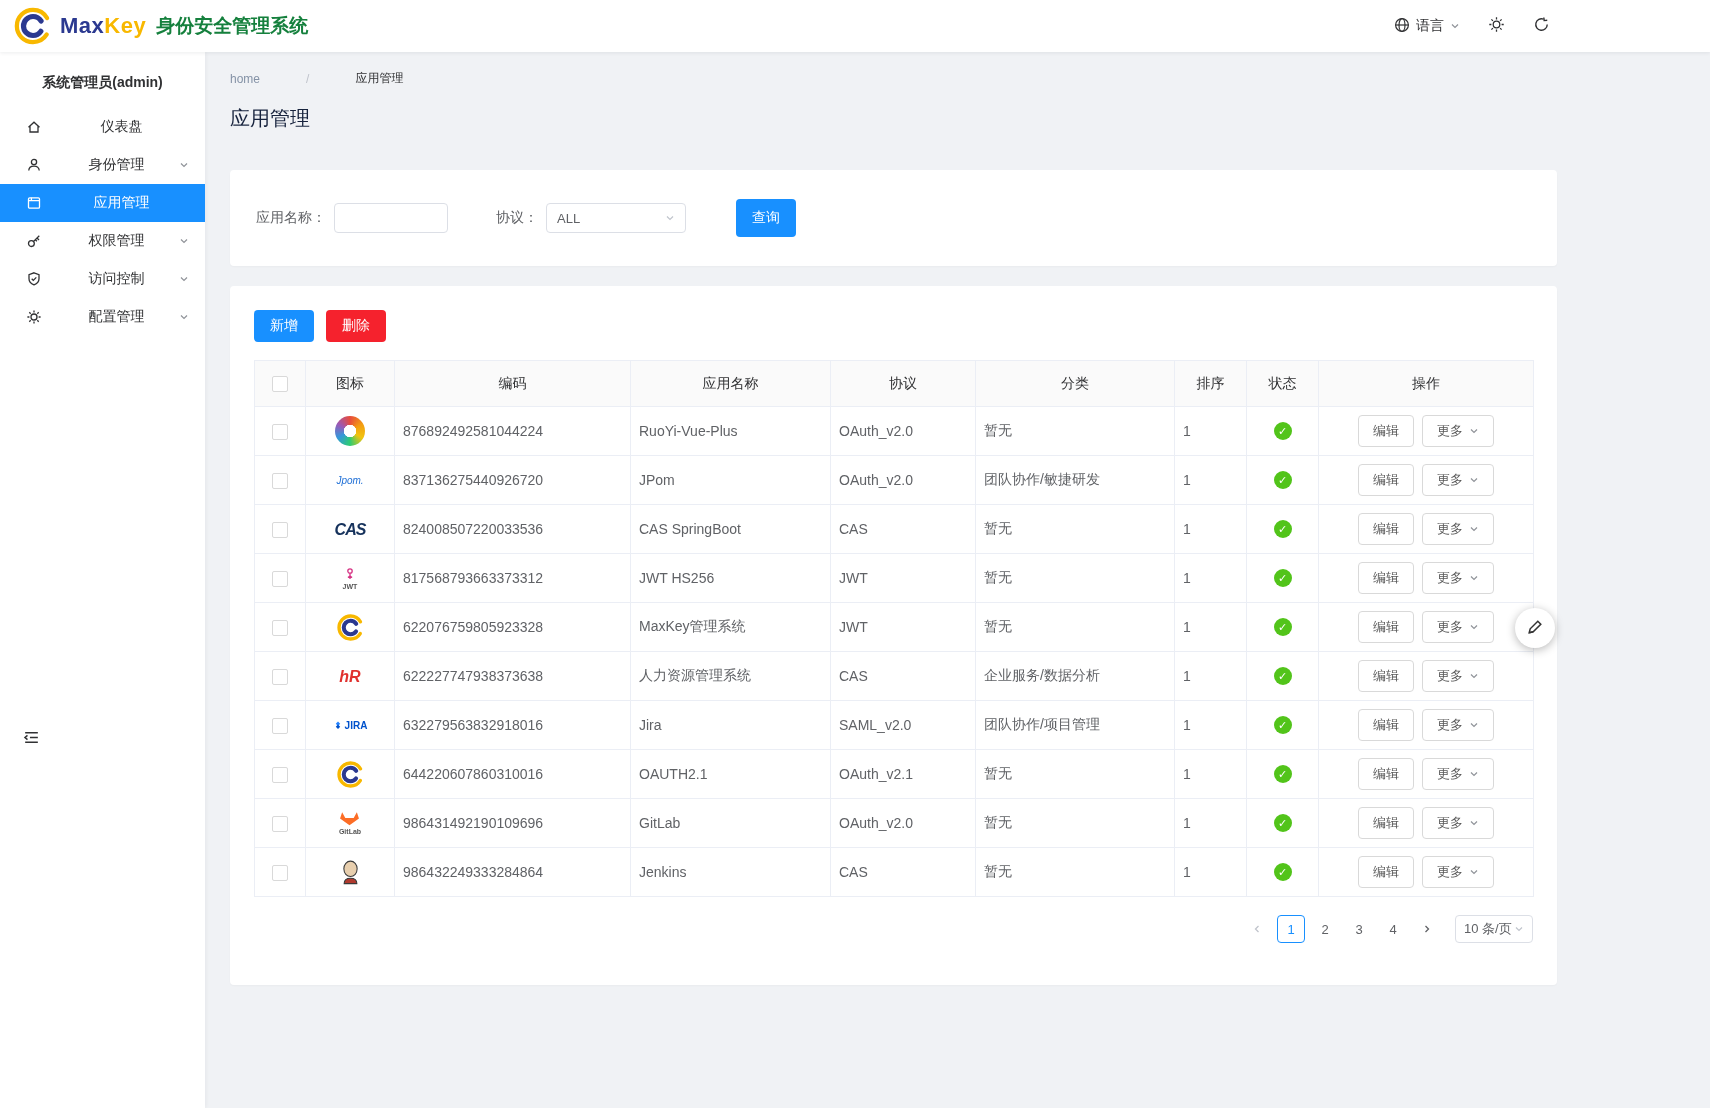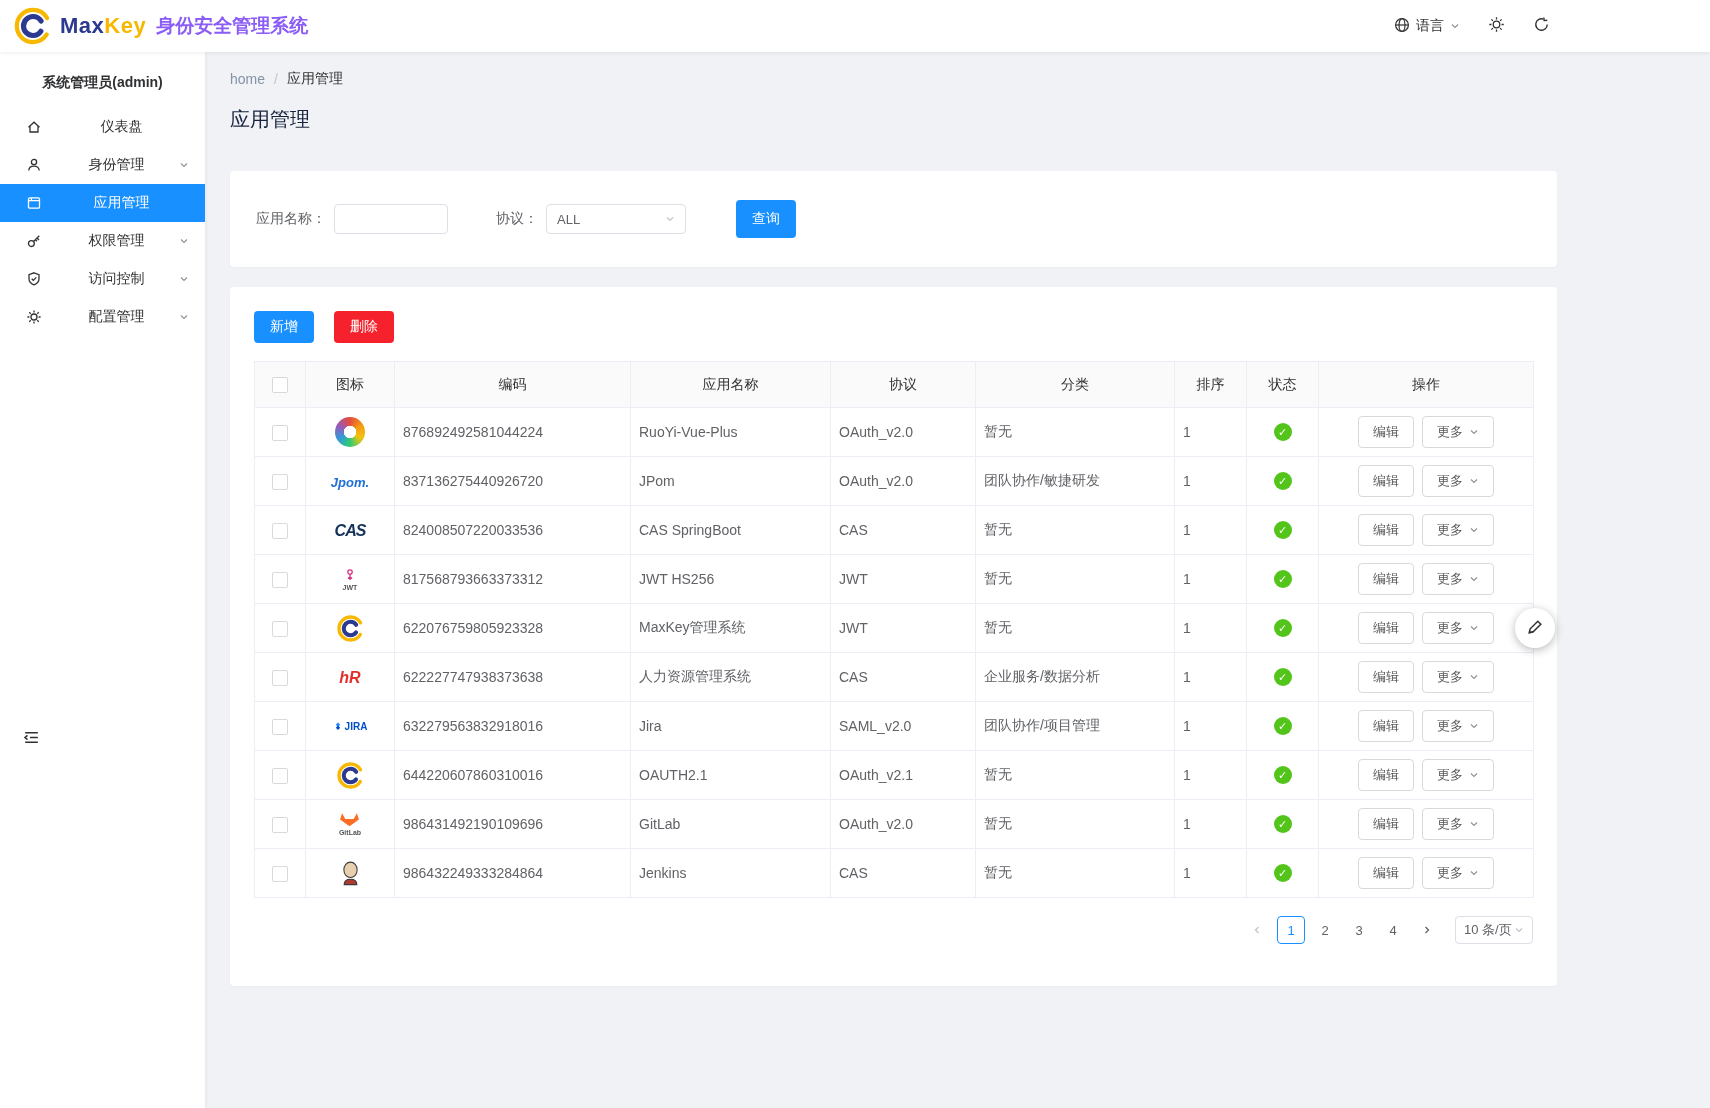--- a/index.html
+++ b/index.html
@@ -14,21 +14,21 @@
   .topbar {
     position:fixed; top:0; left:0; width:1710px; height:52px; z-index:20;
     background:#fff; box-shadow:0 1px 4px rgba(0,21,41,.08);
     display:flex; align-items:center; justify-content:space-between;
     padding:0 160px 0 14px;
   }
   .brand { display:flex; align-items:center; cursor:pointer; }
   .brand-logo { display:inline-flex; margin-right:8px; }
   .brand-max { color:#2b3990; font-weight:800; font-size:22px; letter-spacing:.5px; }
   .brand-key { color:#f8b800; font-weight:800; font-size:22px; letter-spacing:.5px; }
-  .brand-sub { color:#8b5cf6; font-weight:700; font-size:19px; margin-left:10px; }
+  .brand-sub { color:#15803d; font-weight:700; font-size:19px; margin-left:10px; }
   .topbar-actions { display:flex; align-items:center; gap:28px;text-align:center; }
   .lang-switch { display:flex; align-items:center; gap:6px; cursor:pointer; color:#303133; font-size:14px; }
   .icon-btn { background:none; border:none; padding:0; cursor:pointer; display:flex; align-items:center; color:#303133; }
   .chev { display:inline-flex; color:#909399; }
   
   .layout { position:absolute; top:52px; left:0; right:0; bottom:0; display:flex; }
   .sidebar {
     width:205px; flex:none; background:#fff; position:relative;
     box-shadow:1px 0 4px rgba(0,21,41,.05);
     text-align:center;
@@ -40,21 +40,21 @@
   }
   .nav-item .mi { width:16px; height:16px; margin-right:12px; display:inline-flex; color:#303133; }
   .nav-label { flex:1; }
   .nav-arrow { display:inline-flex; color:#909399; }
   .nav-item.active { background:#1890ff; color:#fff; }
   .nav-item.active .mi, .nav-item.active .nav-arrow { color:#fff; }
   .sidebar-footer { position:absolute; top:676px; left:22px; }
   .collapse-btn { background:none; border:none; padding:0; cursor:pointer; color:#303133; display:flex; }
   
   .content { flex:1; padding:14px 153px 24px 25px; overflow:hidden; }
-  .breadcrumb { font-size:14px; margin:4px 0 18px; display:flex; align-items:center; }
+  .breadcrumb { font-size:12px; margin:4px 0 18px; display:flex; align-items:center;gap:37px; }
   .bc-home { color:#8492a6; cursor:pointer; text-decoration:none; }
   .bc-sep { margin:0 9px; color:#c0c4cc; }
   .bc-cur { color:#303133; }
   .page-title { font-size:20px; font-weight:500; color:#17233d; margin:0 0 38px; }
   .card { background:#fff; border-radius:4px; box-shadow:0 1px 2px rgba(0,0,0,.03); }
   
   .filter-card { display:flex; align-items:center; padding:29px 26px; margin-bottom:20px; }
   .filter-label { font-size:14px; color:#606266; }
   .ml48 { margin-left:48px; }
   .text-input {
@@ -70,21 +70,21 @@
   .select .chev { color:#c0c4cc; }
   .btn {
     height:38px; padding:0 16px; border:none; border-radius:4px;
     font-size:14px; cursor:pointer; font-family:inherit; color:#fff;
   }
   .btn-primary { background:#1890ff; }
   .btn-danger { background:#f5222d; }
   .search-btn { margin-left:50px; }
   
   .table-card { padding:24px 24px 42px; }
-  .table-toolbar { display:flex; gap:20px; margin-bottom:18px; }
+  .table-toolbar { display:flex; gap:12px; margin-bottom:18px; }
   .table-toolbar .btn { height:32px; }
   table.app-table { border-collapse:collapse; table-layout:fixed; width:1279px; font-size:14px; }
   .app-table th, .app-table td { border:1px solid #ebeef5; padding:0 8px; }
   .app-table th { background:#fafafa; font-weight:500; color:#303133; text-align:center; height:46px; }
   .app-table td { height:49px; color:#606266; background:#fff; }
   td.c-center, th.c-center { text-align:center; }
   .checkbox {
     display:inline-block; width:16px; height:16px; border:1px solid #d9d9d9;
     border-radius:2px; background:#fff; vertical-align:middle; cursor:pointer;
   }
@@ -101,21 +101,21 @@
   }
   .btn-plain .chev { color:#909399; }
   
   .logo-badge { display:inline-flex; flex-direction:column; align-items:center; justify-content:center; line-height:1; font-weight:bold; vertical-align:middle; }
   .logo-ruoyi {
     width:30px; height:30px; border-radius:50%;
     background:
       radial-gradient(circle at center, #fff 0 6px, transparent 6.5px),
       conic-gradient(#e74c3c,#f39c12,#f1c40f,#2ecc71,#3498db,#9b59b6,#e74c3c);
   }
-  .logo-jpom { color:#1f6fd6; font-style:italic; font-size:13px; font-weight:700; }
+  .logo-jpom { color:#1f6fd6; font-style:italic; font-size:10px; font-weight:400; }
   .logo-cas { color:#16325c; font-style:italic; font-size:16px; font-weight:800; letter-spacing:-1px; }
   .logo-jwt { font-size:8px; color:#3a3a3a; }
   .logo-hr { color:#e0312e; font-size:16px; font-style:italic; font-weight:800; }
   .logo-jira { color:#0052cc; font-size:10px; font-weight:800; flex-direction:row; gap:2px; }
   .logo-sub { font-size:7px; color:#555; margin-top:2px; font-weight:600; }
   
   .pagination { display:flex; align-items:center; justify-content:flex-end; gap:6px; margin-top:18px; width:1279px; font-size:13px; }
   .pg-btn {
     min-width:28px; height:28px; display:inline-flex; align-items:center; justify-content:center;
     border-radius:4px; cursor:pointer; border:1px solid transparent; background:transparent;

